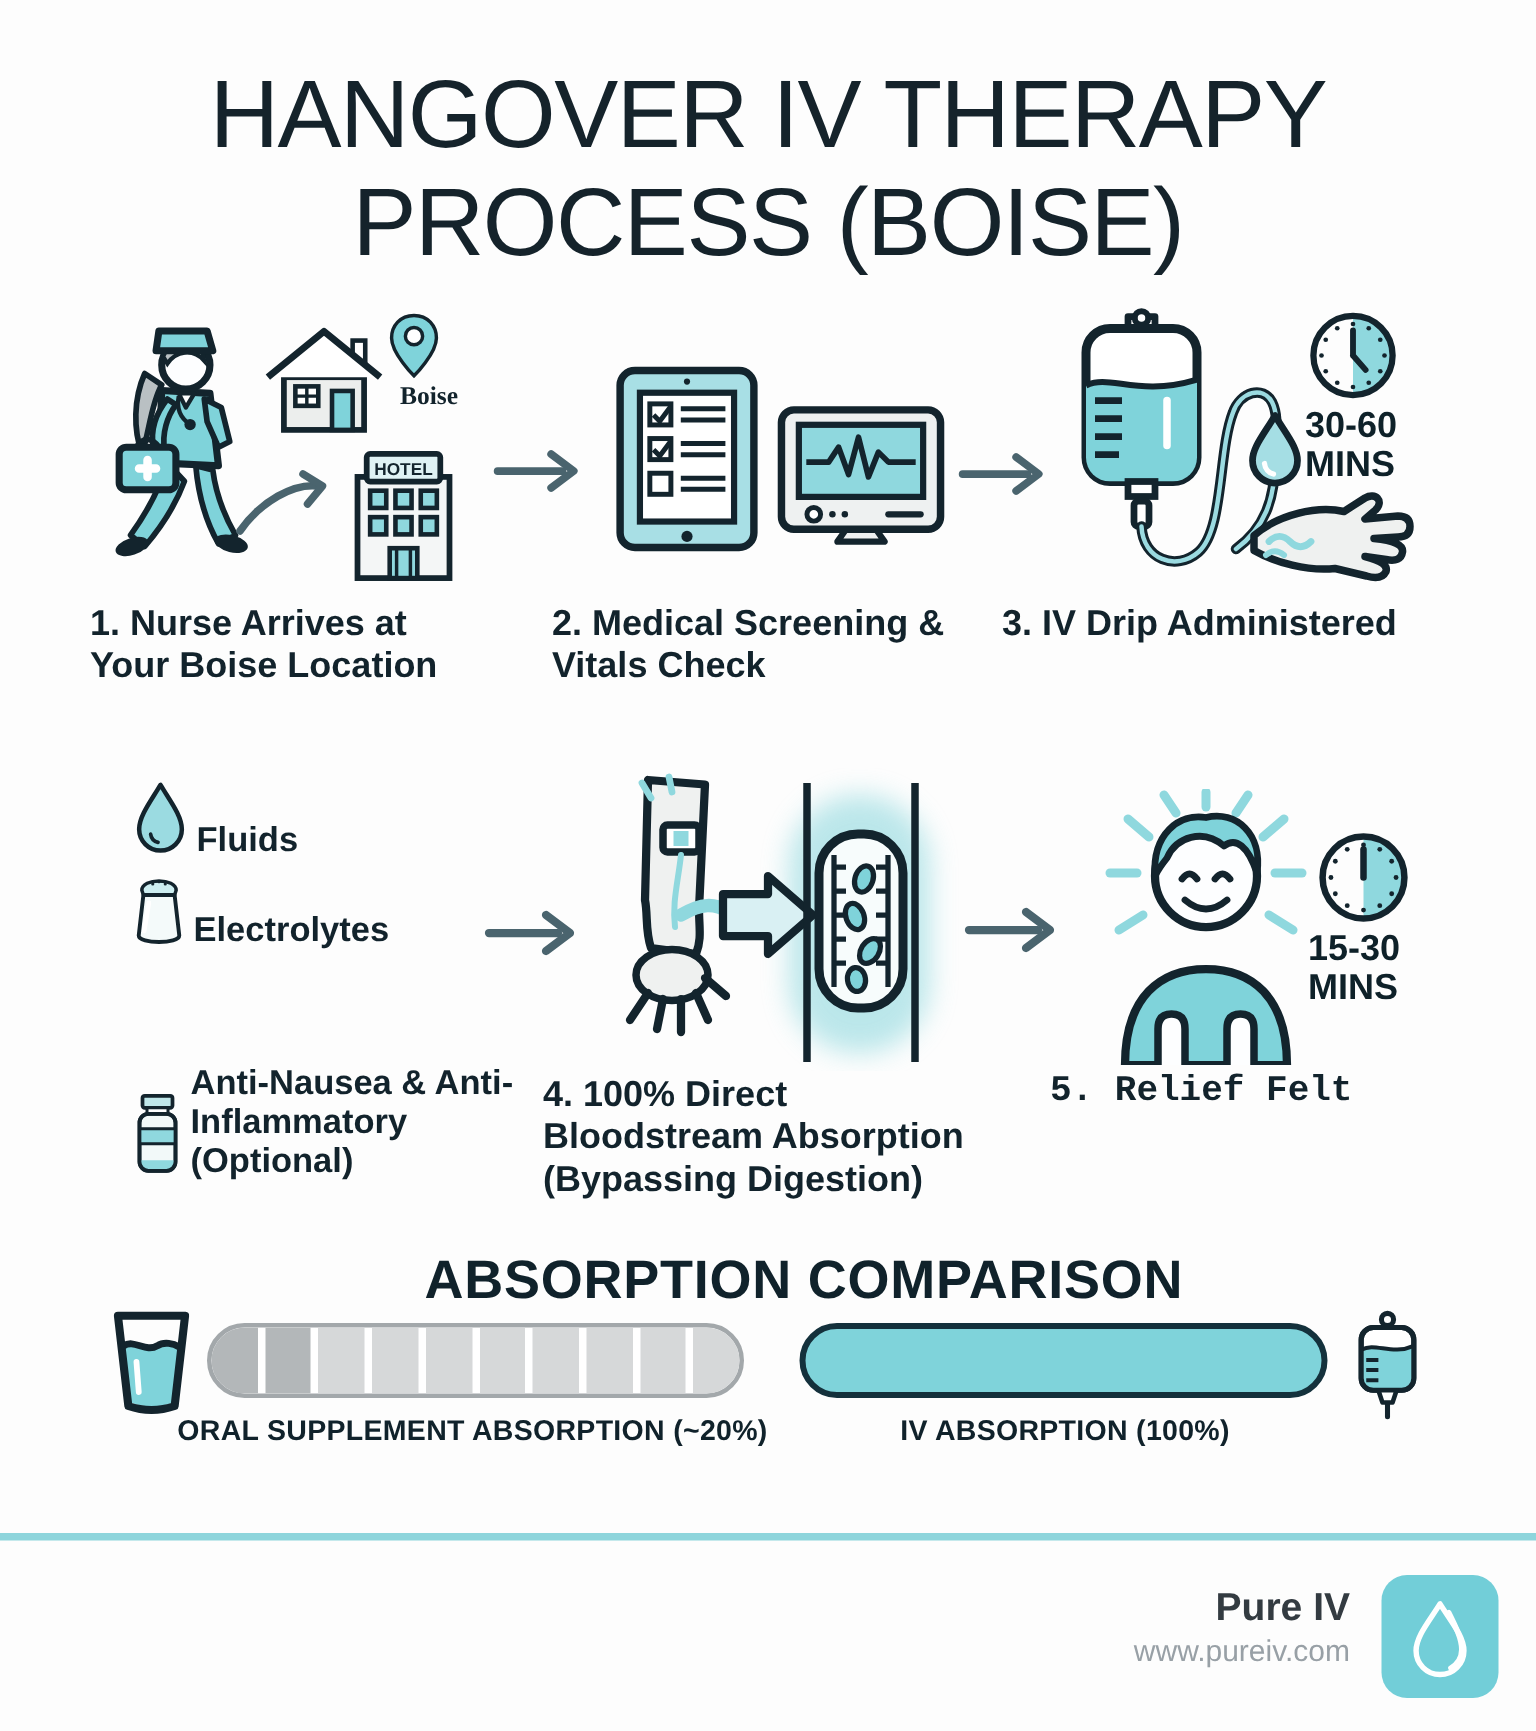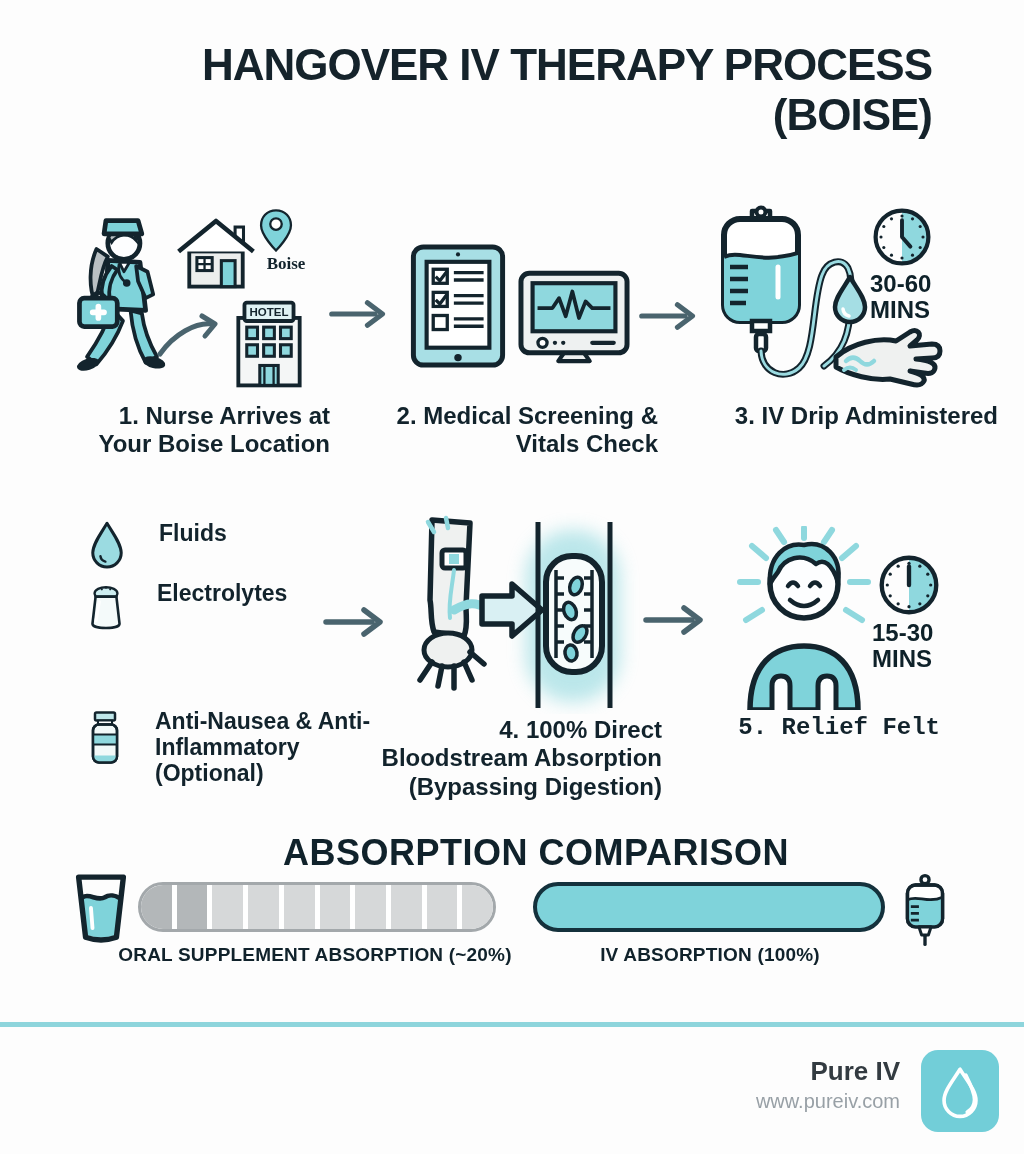--- a/index.html
+++ b/index.html
@@ -1,23 +1,23 @@
 <!DOCTYPE html>
 <html><head>
 <meta charset="utf-8">
 <style>
   html,body{margin:0;padding:0;background:#ffffff;}
   #canvas{position:relative;width:1024px;height:1154px;background:#fdfdfd;overflow:hidden;
     font-family:"Liberation Sans",sans-serif;color:#12232c;}
   .abs{position:absolute;}
-  .title{top:40px;left:0;width:100%;text-align:right;font-weight:700;font-size:44px;
+  .title{top:40px;left:0;width:100%;text-align:center;font-weight:400;font-size:64px;
     line-height:1.13;color:#15232b;letter-spacing:-1px;}
   .title span{display:block;margin:0 auto;max-width:840px;}
-  .caption{text-align:right;font-weight:700;font-size:24px;line-height:1.18;color:#12232c;}
-  .ing-row{position:absolute;left:0;display:flex;align-items:flex-start;gap:30px;}
+  .caption{text-align:left;font-weight:700;font-size:24px;line-height:1.18;color:#12232c;}
+  .ing-row{position:absolute;left:0;display:flex;align-items:flex-end;gap:2px;}
   .ing-label{font-weight:700;font-size:23px;color:#12232c;line-height:1.13;}
   .time{font-weight:800;font-size:24px;line-height:1.08;color:#0e2129;letter-spacing:0;}
   .cmp-title{top:832px;left:0;width:100%;text-align:center;font-weight:800;font-size:36px;
     letter-spacing:.5px;color:#10222b;margin-left:24px;}
   .cmp-label{text-align:center;font-weight:700;font-size:19px;color:#10222b;letter-spacing:.2px;}
   .oral-bar{display:flex;gap:5px;background:#fff;border:3px solid #a3a8ab;border-radius:27px;overflow:hidden;}
   .seg{flex:1;background:#d6d8d9;}
   .seg-dark{background:#b3b7b9;}
   .iv-bar{background:#7fd3da;border:4px solid #14313c;border-radius:27px;}
   .divider{left:0;top:1022px;width:100%;height:5px;background:#8ed5dc;}

